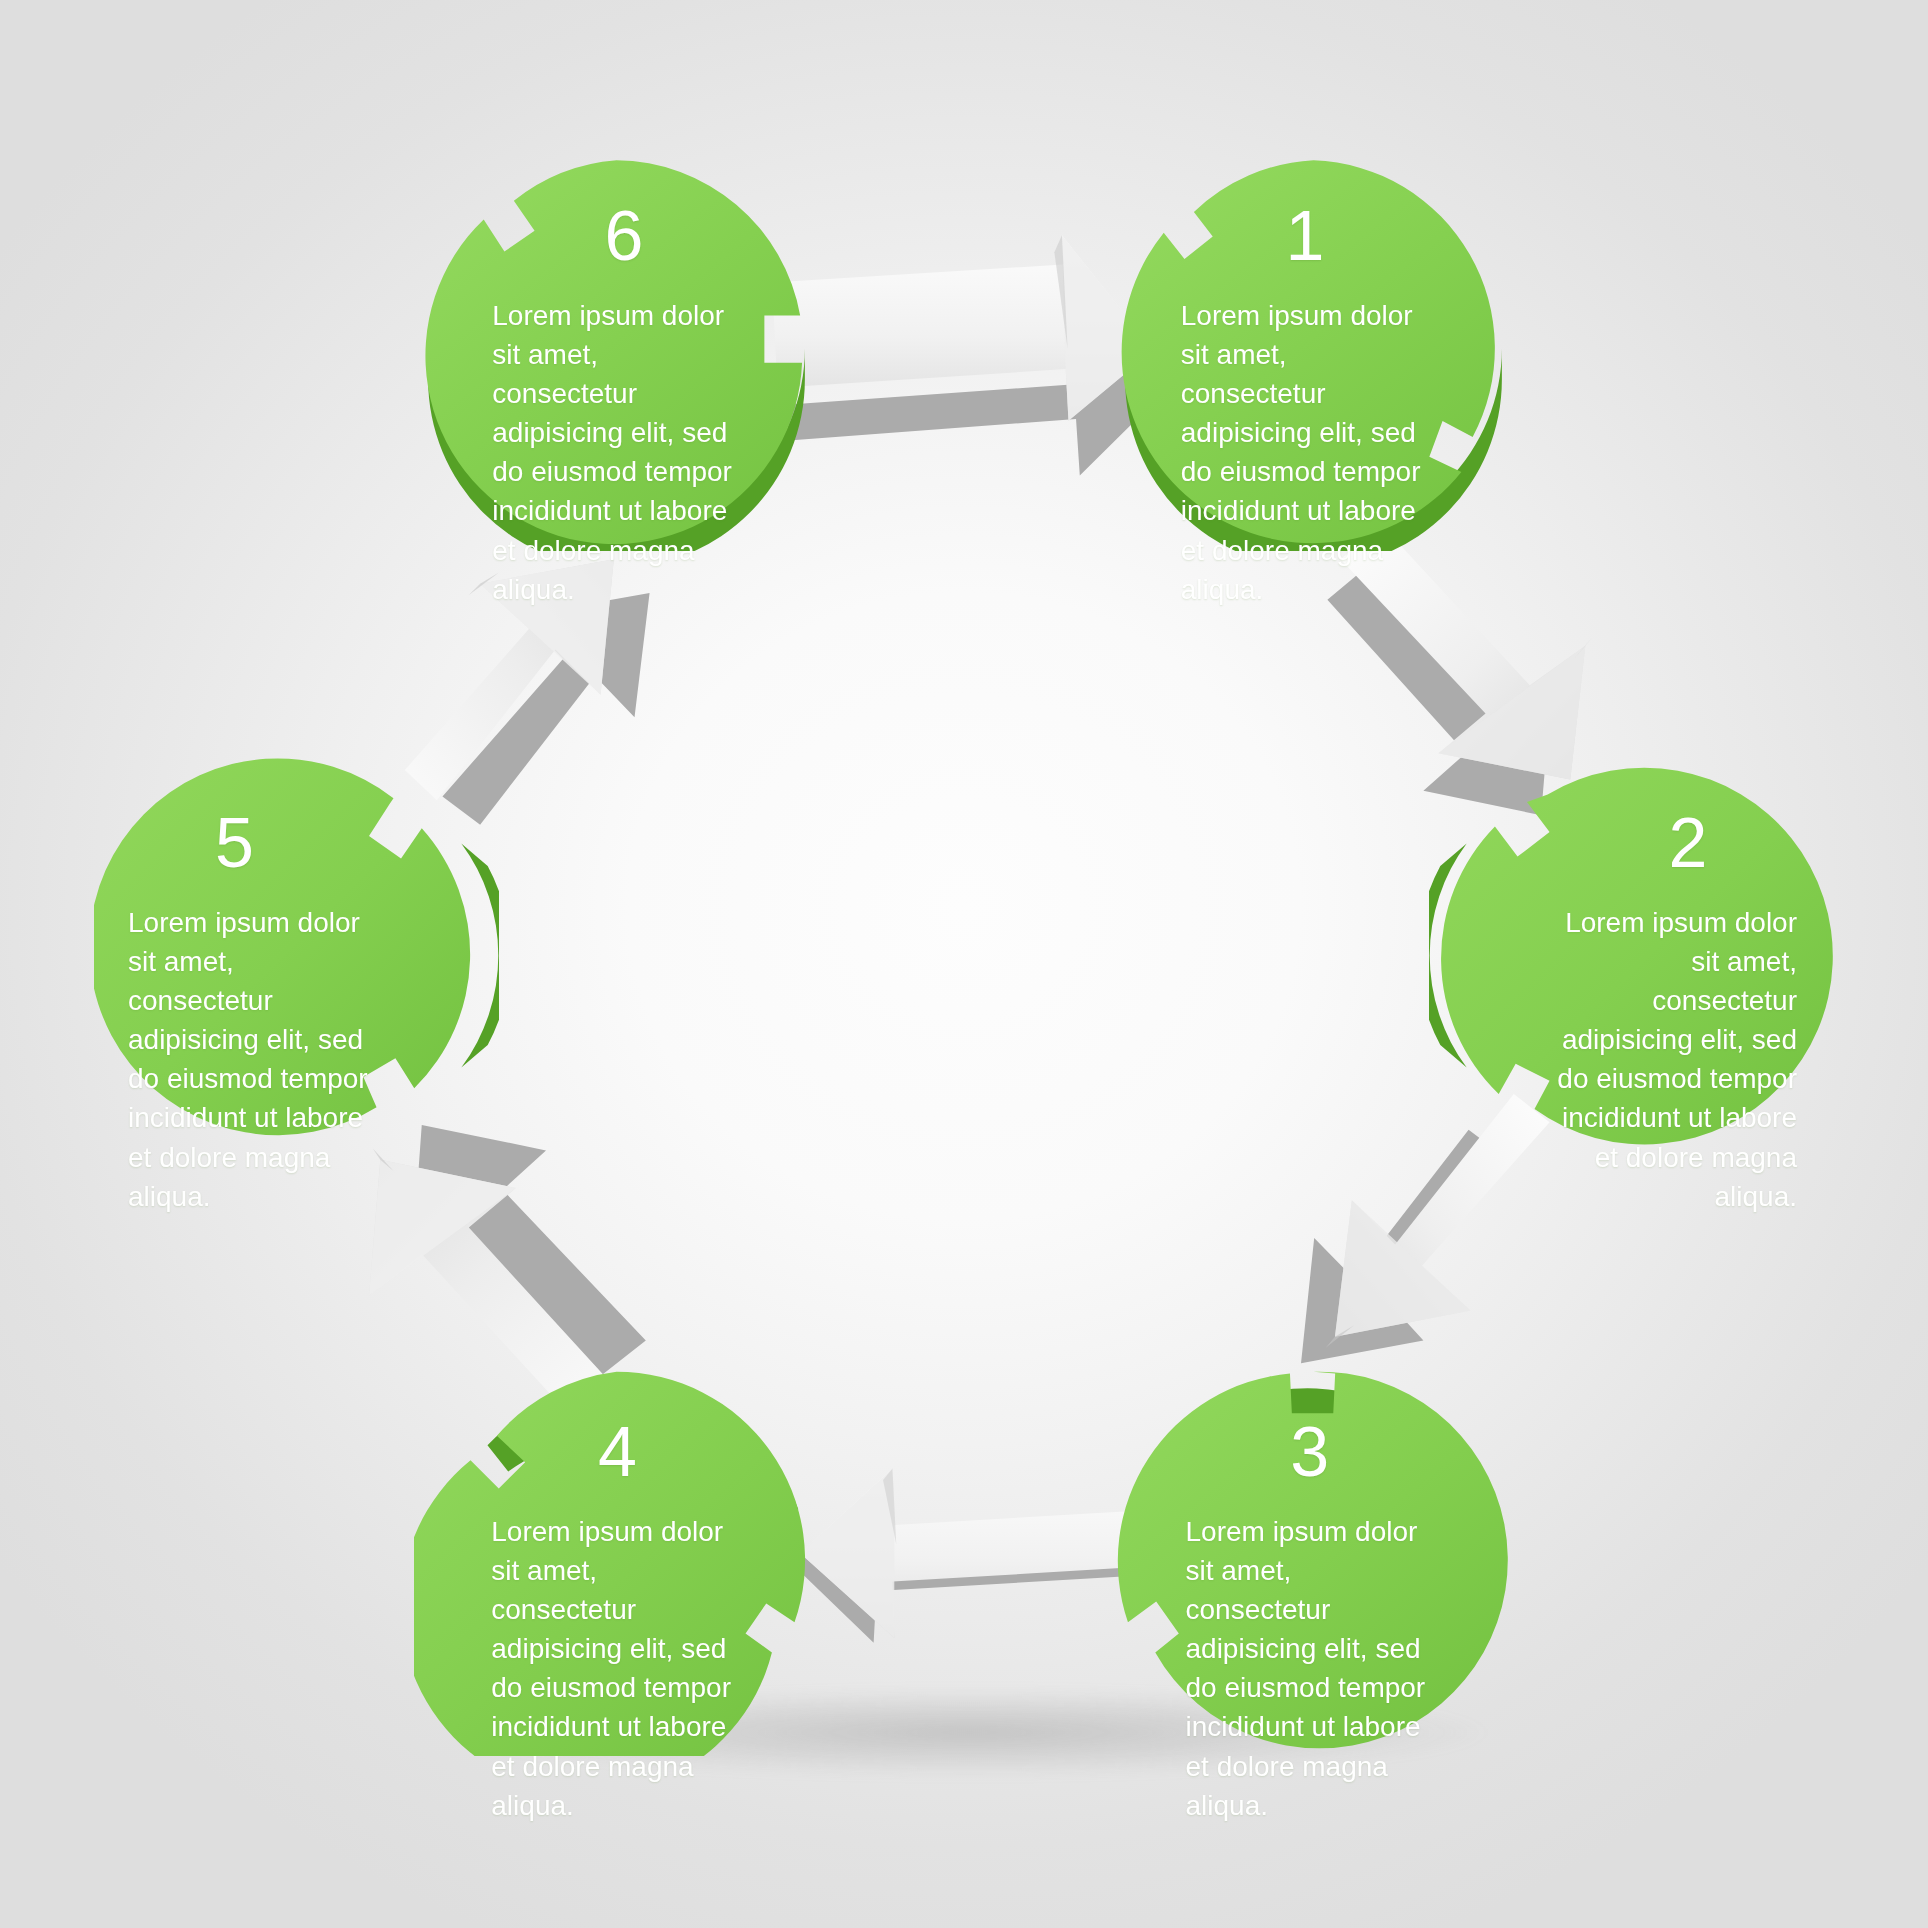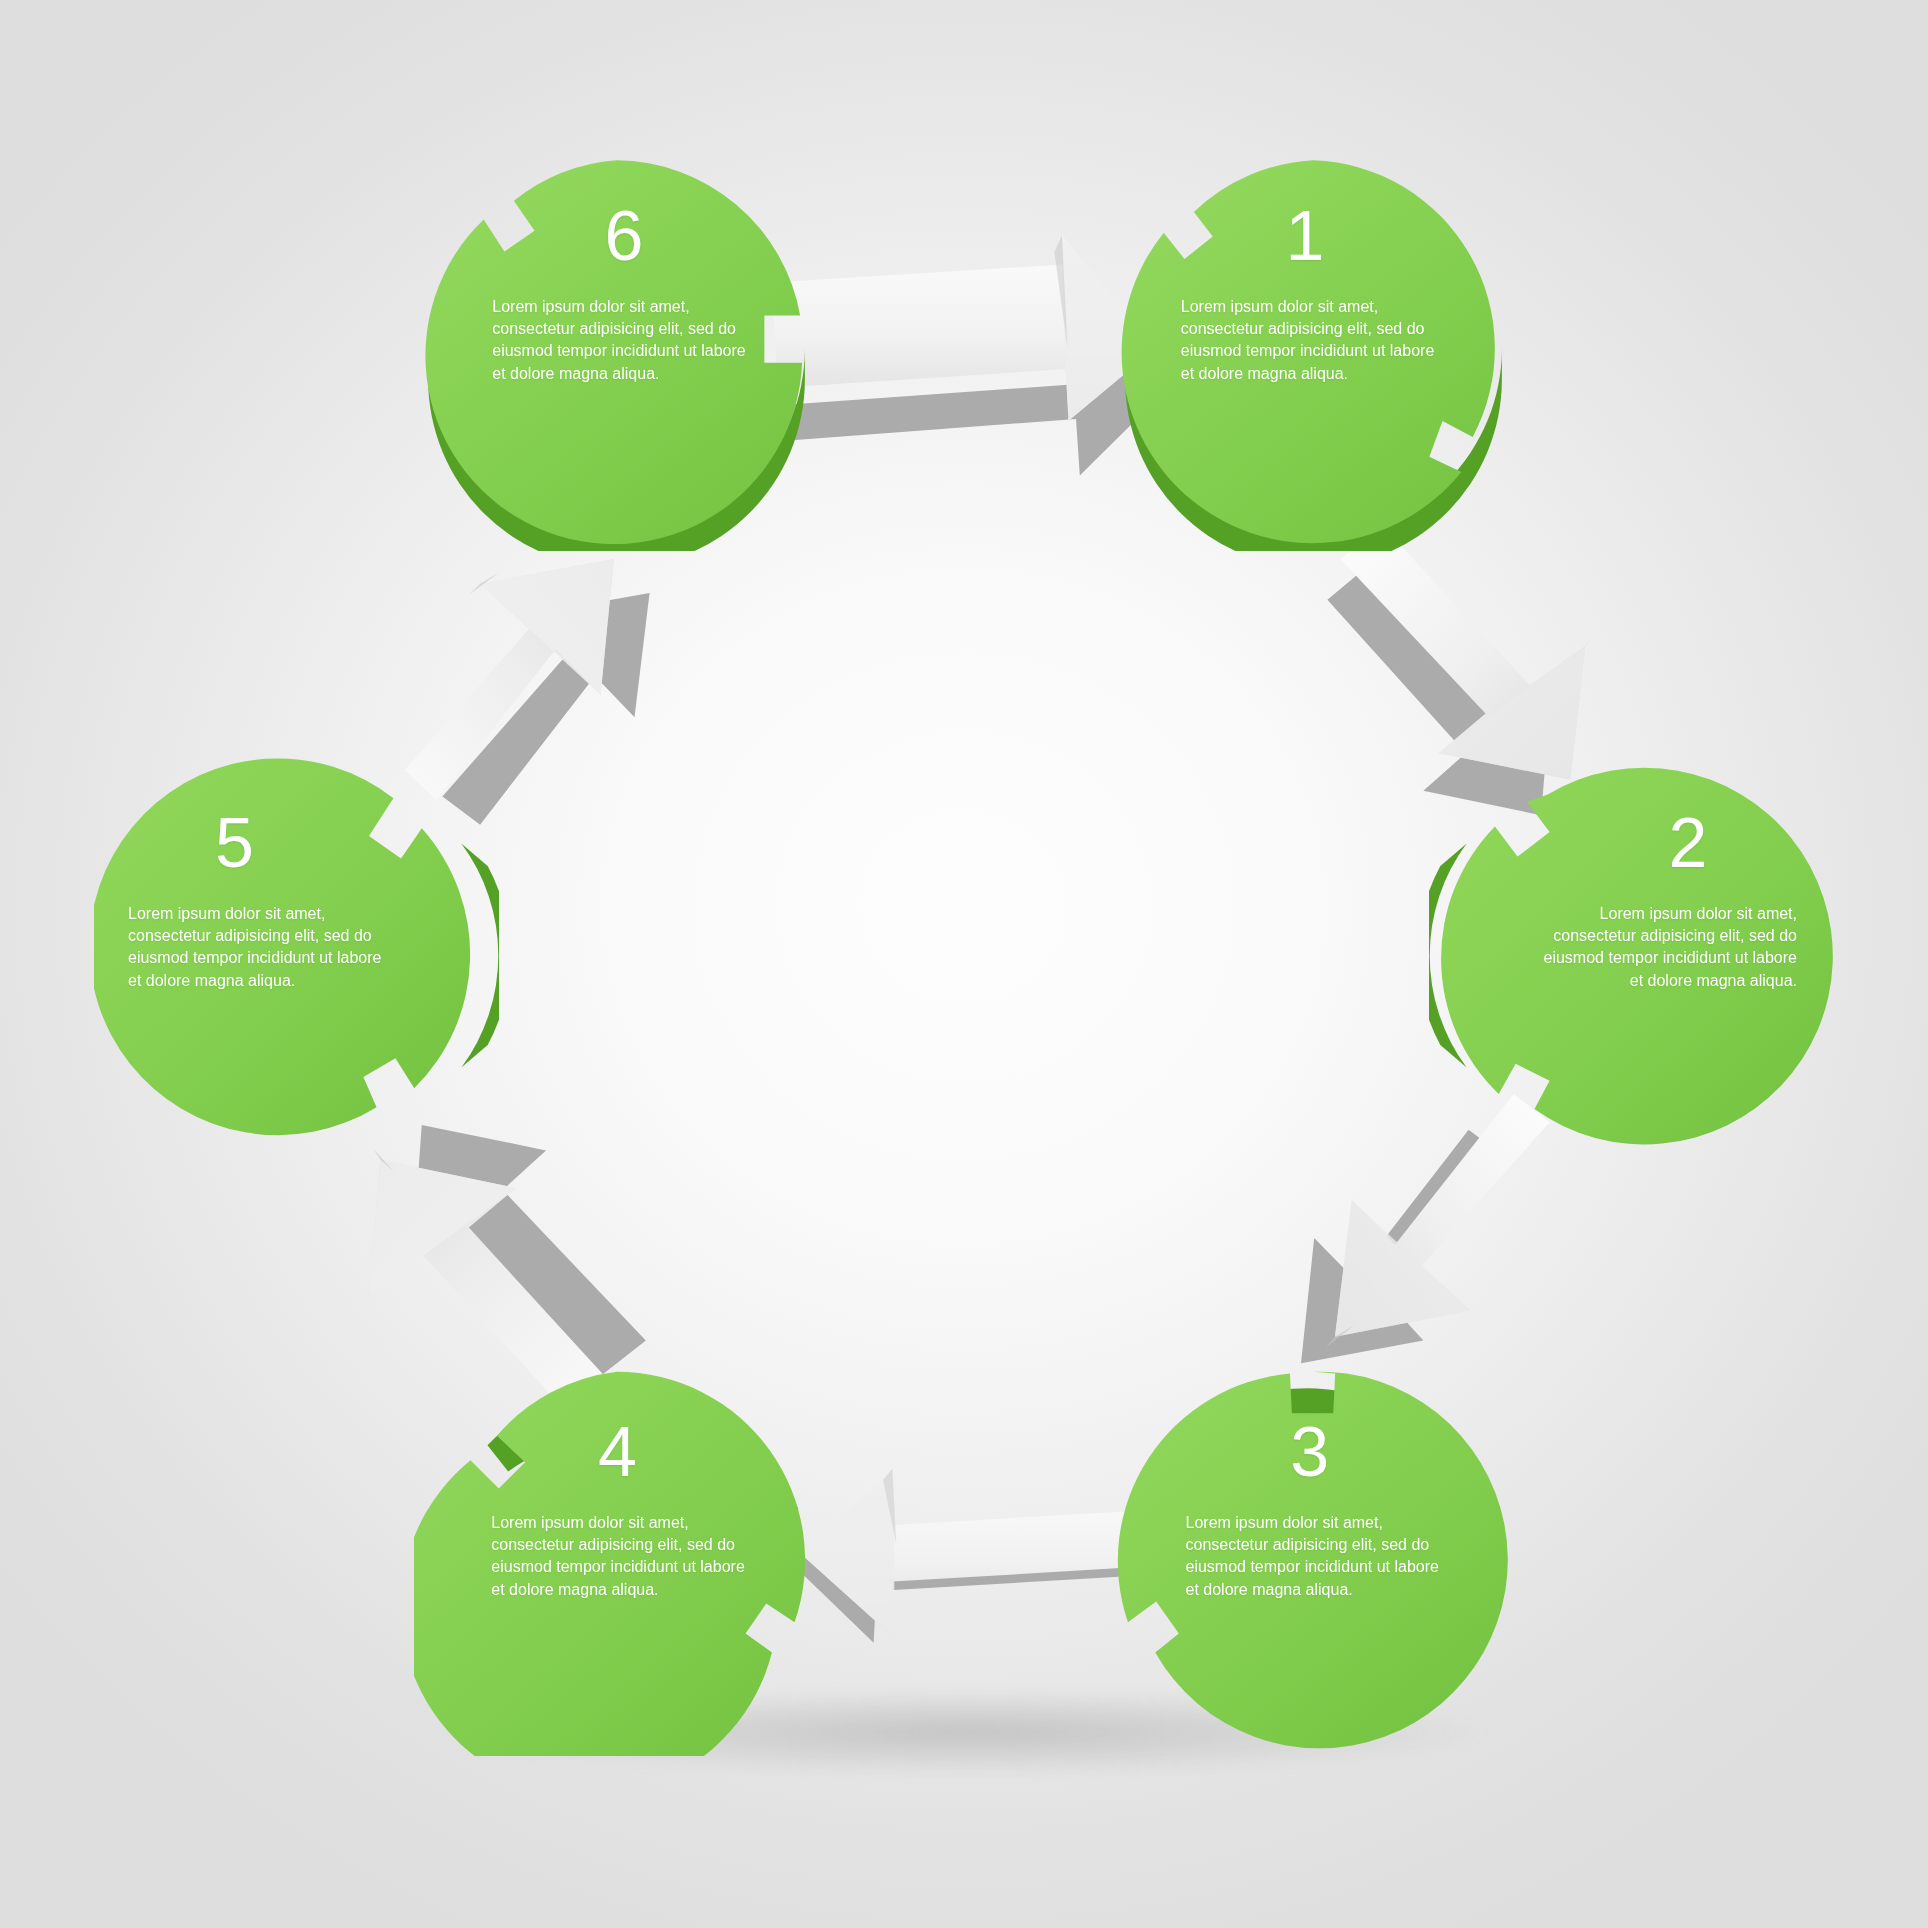--- a/index.html
+++ b/index.html
@@ -62,21 +62,21 @@
     color: #ffffff;
     font-size: 70px;
     font-weight: 400;
     line-height: 1;
     letter-spacing: 0px;
     margin-top: 55px;
     text-shadow: 0 0.9px 1.9px rgba(80,130,40,0.22);
   }
   .node-desc {
     color: #ffffff;
-    font-size: 16px;
+    font-size: 28px;
     line-height: 1.40;
     width: 256px;
     margin-top: 24.5px;
     text-shadow: 0 0.9px 1.9px rgba(80,130,40,0.16);
   }
   .align-left  { text-align: left; }
   .align-right { text-align: right; }
 
   
   .n1 .node-num  { margin-left: -17px; }

